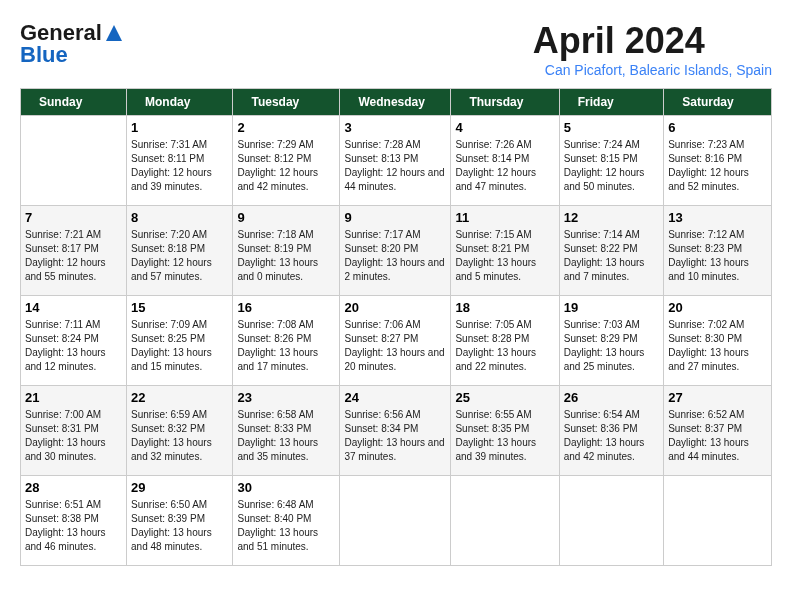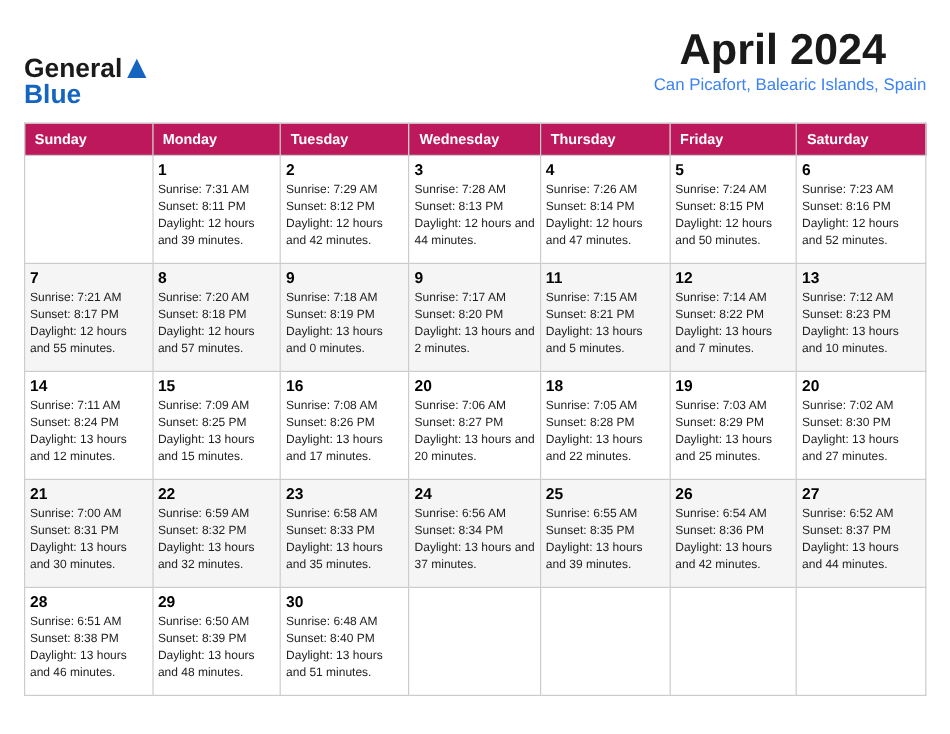--- a/index.html
+++ b/index.html
@@ -17,59 +17,58 @@
       margin-bottom: 10px;
     }
     .logo {
       display: flex;
       flex-direction: column;
       align-items: flex-start;
     }
     .logo-text {
       display: flex;
       align-items: center;
-      margin-top: 24px;
     }
     .logo-general {
       font-size: 22px;
       font-weight: bold;
       color: #1a1a1a;
     }
     .logo-blue {
       font-size: 22px;
       font-weight: bold;
       color: #1565c0;
     }
     .logo-icon {
       width: 20px;
       height: 20px;
       margin-left: 2px;
     }
     .title-section {
-      text-align: center;
+      text-align: left;
     }
     .month-title {
       font-size: 36px;
       font-weight: bold;
       color: #1a1a1a;
     }
     .location {
       font-size: 14px;
       color: #3b82f6;
       margin-left: 12px;
     }
     .calendar {
       width: 100%;
       border-collapse: collapse;
       font-size: 11px;
     }
     .calendar th {
-      background-color: #be185d;
+      background-color: #14532d;
       color: #fff;
-      padding: 6px 8px;
+      padding: 6px 18px;
       text-align: left;
       font-size: 12px;
       font-weight: bold;
       border: 1px solid #ccc;
     }
     .calendar td {
       border: 1px solid #ccc;
       padding: 4px;
       vertical-align: top;
       height: 90px;

